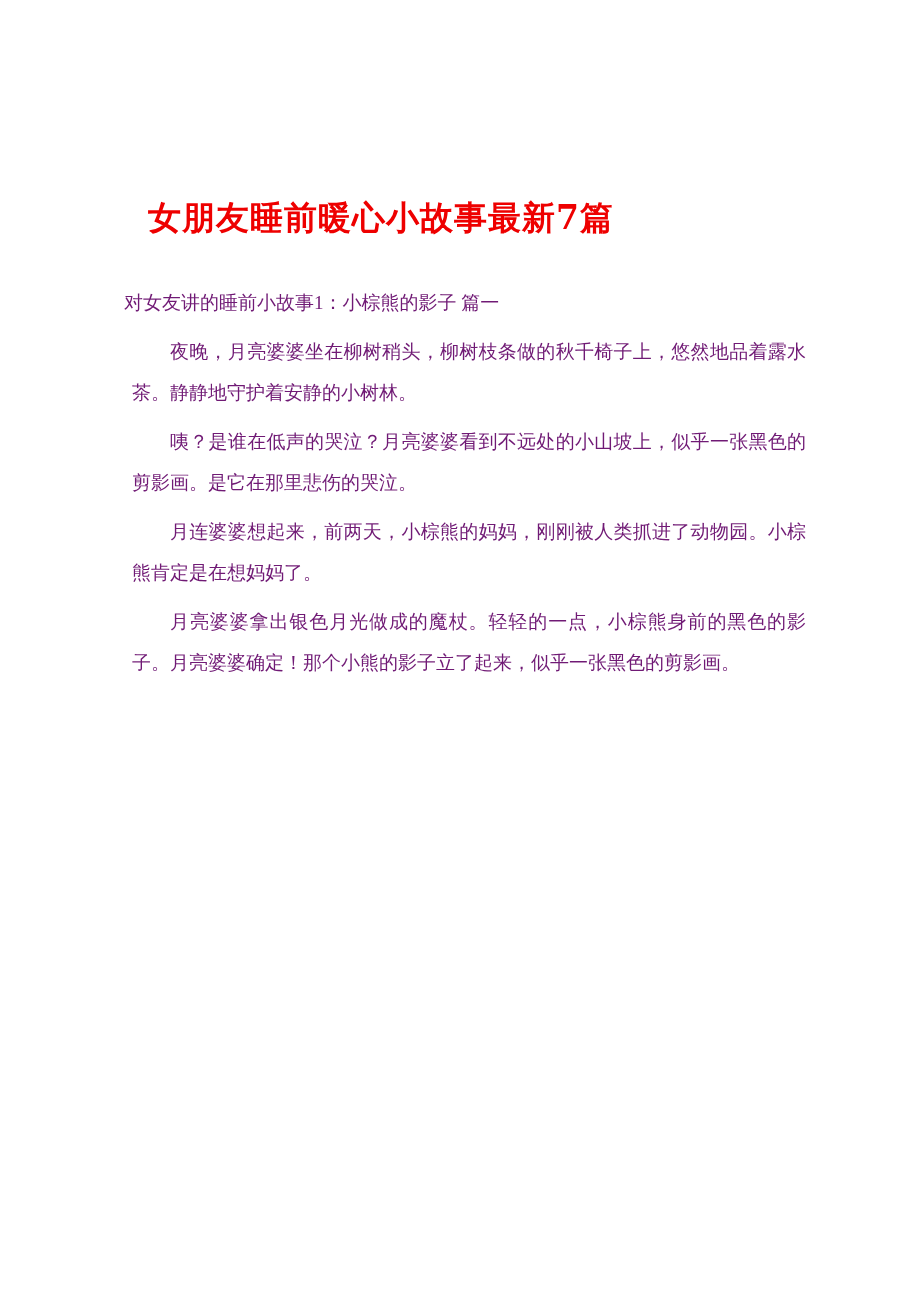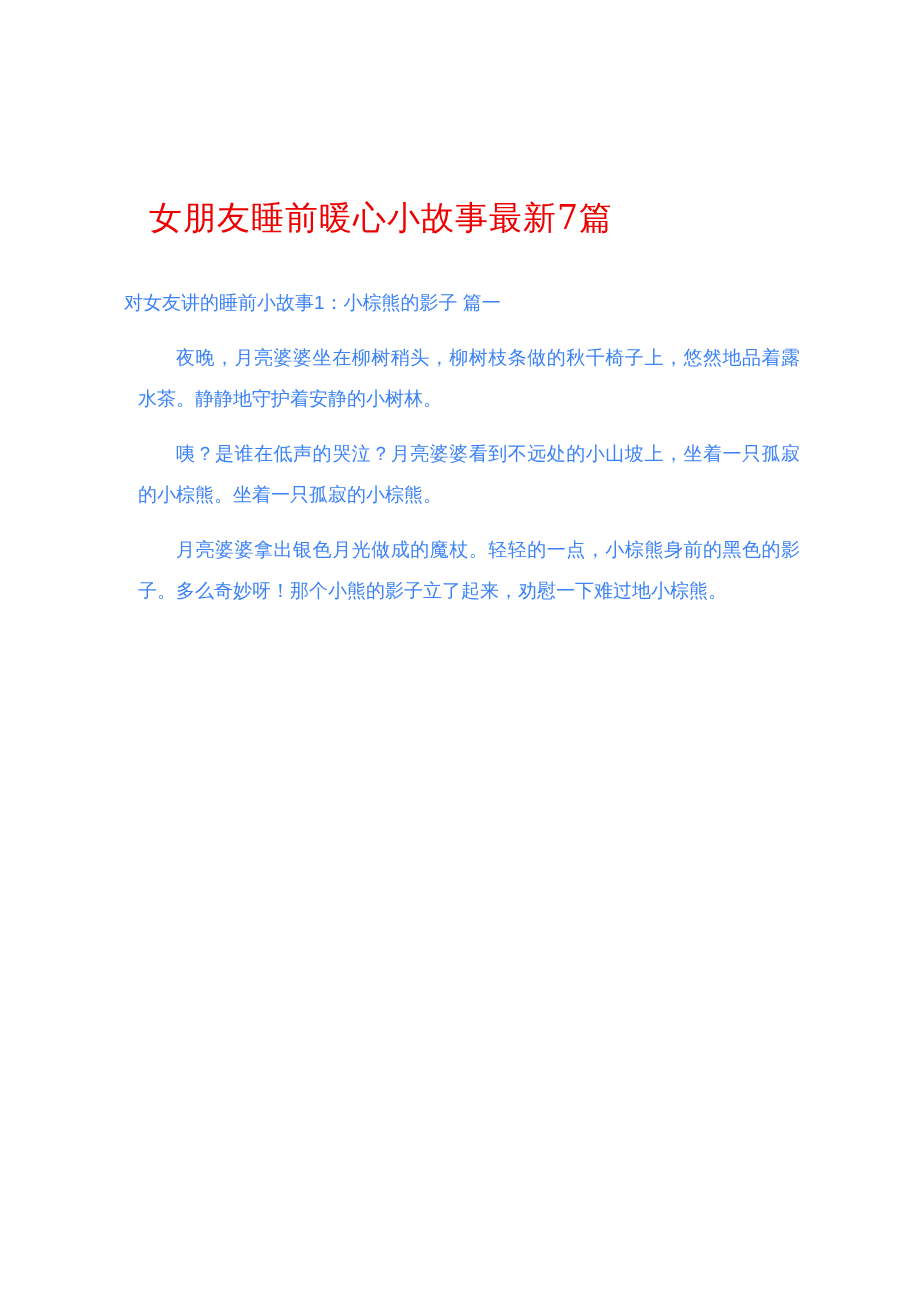--- a/index.html
+++ b/index.html
@@ -1,35 +1,36 @@
 <!DOCTYPE html>
 <html><head>
 <meta charset="utf-8">
 <style>
   html, body { margin: 0; padding: 0; background: #ffffff; }
   body { width: 920px; height: 1302px; position: relative; overflow: hidden; }
   .page { position: absolute; left: 0; top: 0; width: 920px; height: 1302px; }
   .title {
     position: absolute; left: 0; top: 193px; width: 762px; text-align: center;
     font-family: "DejaVu Serif", "Liberation Serif", serif;
-    font-size: 33px; font-weight: normal; color: #ee0000; letter-spacing: 1px;
+    font-size: 33px; font-weight: bold; color: #ee0000; letter-spacing: 1px;
     line-height: 50px;
   }
   .body {
     position: absolute; left: 124px; top: 282px; width: 690px;
-    font-family: Liberation Sans, sans-serif;
-    font-size: 19px; color: #3b82f6; line-height: 41px;
+    font-family: Liberation Serif, serif;
+    font-size: 19px; color: #701a75; line-height: 41px;
   }
   .subtitle { margin: 0; }
-  p { margin: 14px; text-indent: 2em; text-align: justify; word-break: break-all; }
+  p { margin: 8px; text-indent: 2em; text-align: justify; word-break: break-all; }
 </style>
 </head>
 <body>
 
 <div class="page">
   <div class="title">女朋友睡前暖心小故事最新7篇</div>
   <div class="body">
     <div class="subtitle">对女友讲的睡前小故事1：小棕熊的影子 篇一</div>
     <p>夜晚，月亮婆婆坐在柳树稍头，柳树枝条做的秋千椅子上，悠然地品着露水茶。静静地守护着安静的小树林。</p>
-    <p>咦？是谁在低声的哭泣？月亮婆婆看到不远处的小山坡上，坐着一只孤寂的小棕熊。坐着一只孤寂的小棕熊。</p>
-    <p>月亮婆婆拿出银色月光做成的魔杖。轻轻的一点，小棕熊身前的黑色的影子。多么奇妙呀！那个小熊的影子立了起来，劝慰一下难过地小棕熊。</p>
+    <p>咦？是谁在低声的哭泣？月亮婆婆看到不远处的小山坡上，似乎一张黑色的剪影画。是它在那里悲伤的哭泣。</p>
+    <p>月连婆婆想起来，前两天，小棕熊的妈妈，刚刚被人类抓进了动物园。小棕熊肯定是在想妈妈了。</p>
+    <p>月亮婆婆拿出银色月光做成的魔杖。轻轻的一点，小棕熊身前的黑色的影子。月亮婆婆确定！那个小熊的影子立了起来，似乎一张黑色的剪影画。</p>
   </div>
 </div>
 
 </body></html>

